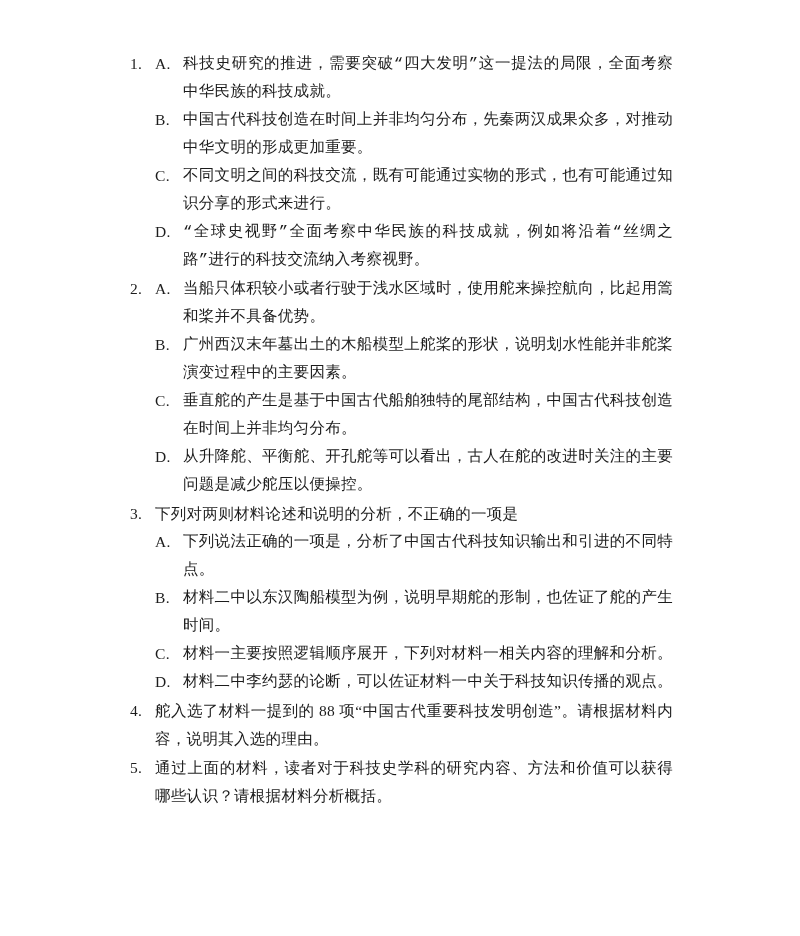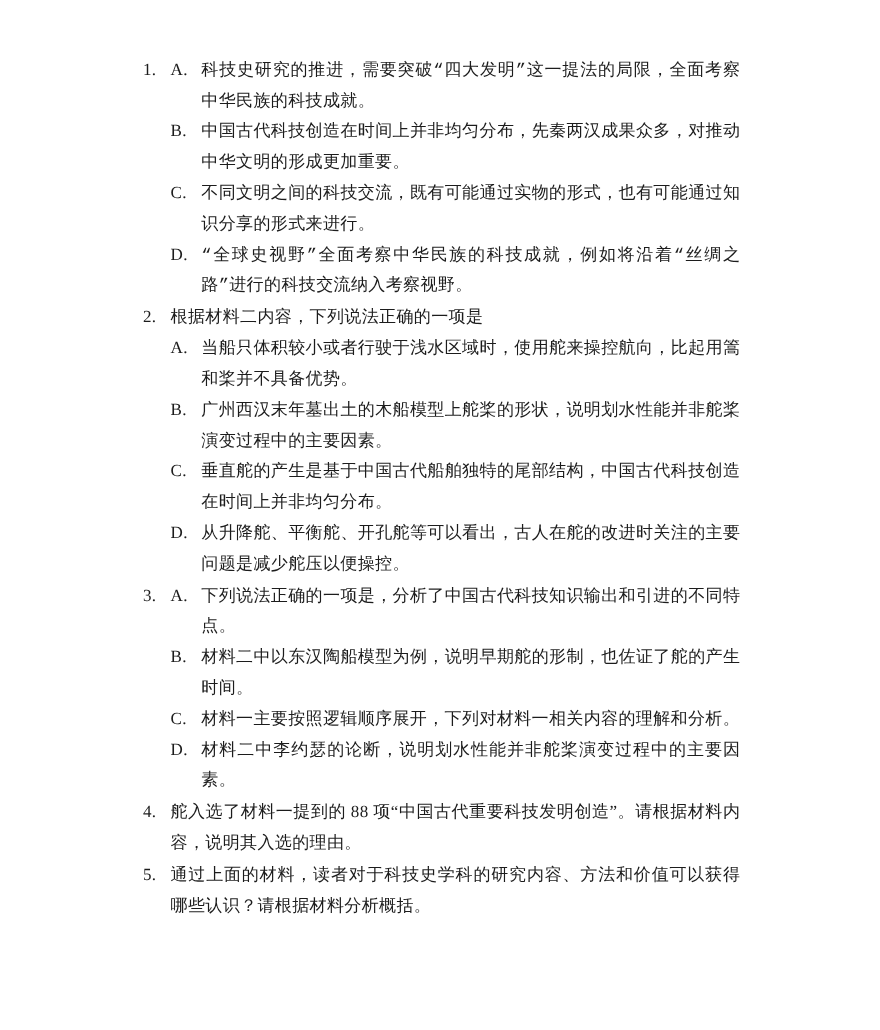--- a/index.html
+++ b/index.html
@@ -80,21 +80,20 @@
         <div class="option">
           <span class="opt-letter">D.</span>
           <span class="opt-text">“全球史视野”全面考察中华民族的科技成就，例如将沿着“丝绸之路”进行的科技交流纳入考察视野。</span>
         </div>
       </div>
     </div>
 
     <div class="question">
       <span class="q-num">2.</span>
       <div class="q-body">
-        <div class="q-text">根据材料二内容，下列说法正确的一项是</div>
         <div class="option">
           <span class="opt-letter">A.</span>
           <span class="opt-text">当船只体积较小或者行驶于浅水区域时，使用舵来操控航向，比起用篙和桨并不具备优势。</span>
         </div>
         <div class="option">
           <span class="opt-letter">B.</span>
           <span class="opt-text">广州西汉末年墓出土的木船模型上舵桨的形状，说明划水性能并非舵桨演变过程中的主要因素。</span>
         </div>
         <div class="option">
           <span class="opt-letter">C.</span>
@@ -103,35 +102,36 @@
         <div class="option">
           <span class="opt-letter">D.</span>
           <span class="opt-text">从升降舵、平衡舵、开孔舵等可以看出，古人在舵的改进时关注的主要问题是减少舵压以便操控。</span>
         </div>
       </div>
     </div>
 
     <div class="question">
       <span class="q-num">3.</span>
       <div class="q-body">
+        <div class="q-text">下列对两则材料论述和说明的分析，不正确的一项是</div>
         <div class="option">
           <span class="opt-letter">A.</span>
           <span class="opt-text">下列说法正确的一项是，分析了中国古代科技知识输出和引进的不同特点。</span>
         </div>
         <div class="option">
           <span class="opt-letter">B.</span>
           <span class="opt-text">材料二中以东汉陶船模型为例，说明早期舵的形制，也佐证了舵的产生时间。</span>
         </div>
         <div class="option">
           <span class="opt-letter">C.</span>
           <span class="opt-text">材料一主要按照逻辑顺序展开，下列对材料一相关内容的理解和分析。</span>
         </div>
         <div class="option">
           <span class="opt-letter">D.</span>
-          <span class="opt-text">材料二中李约瑟的论断，说明划水性能并非舵桨演变过程中的主要因素。</span>
+          <span class="opt-text">材料二中李约瑟的论断，可以佐证材料一中关于科技知识传播的观点。</span>
         </div>
       </div>
     </div>
 
     <div class="question">
       <span class="q-num">4.</span>
       <div class="q-body">
         <div class="q-text">舵入选了材料一提到的 88 项“中国古代重要科技发明创造”。请根据材料内容，说明其入选的理由。</div>
       </div>
     </div>

